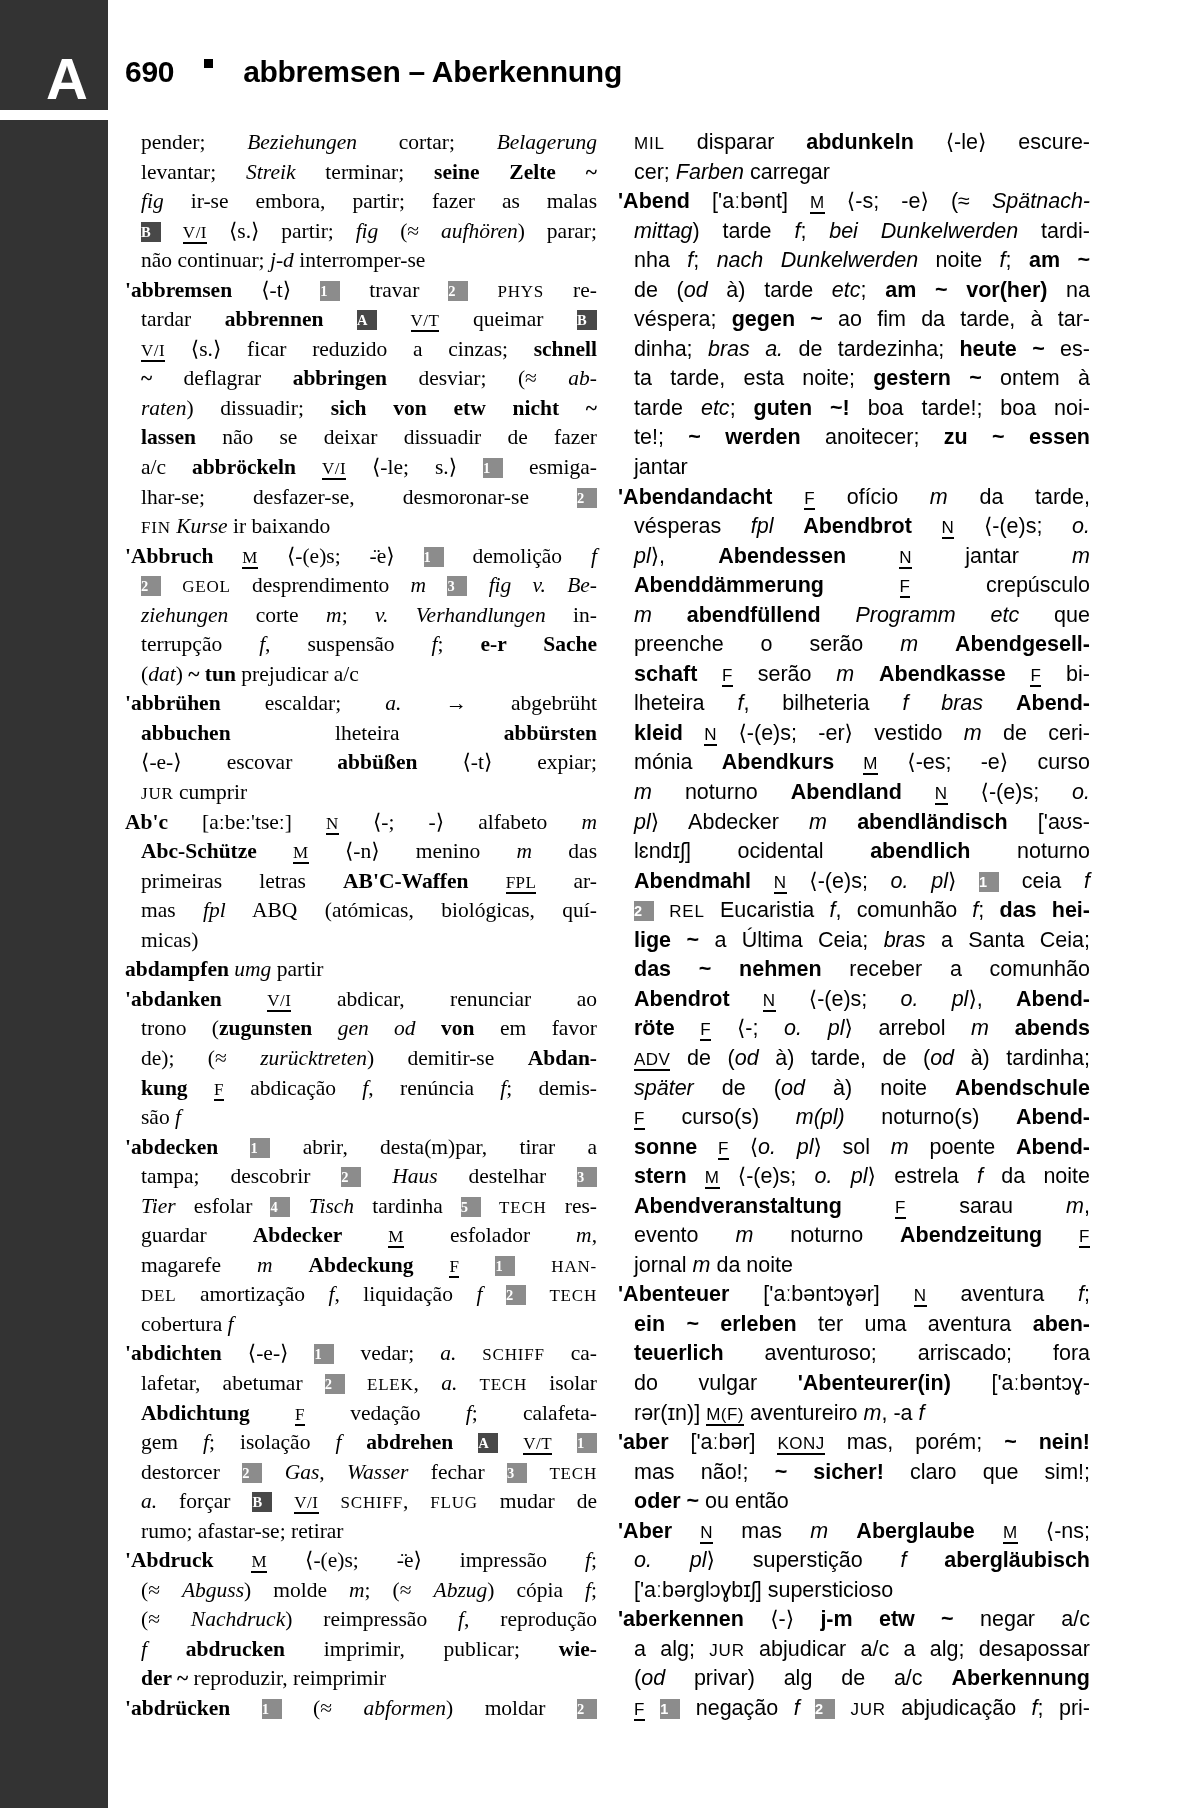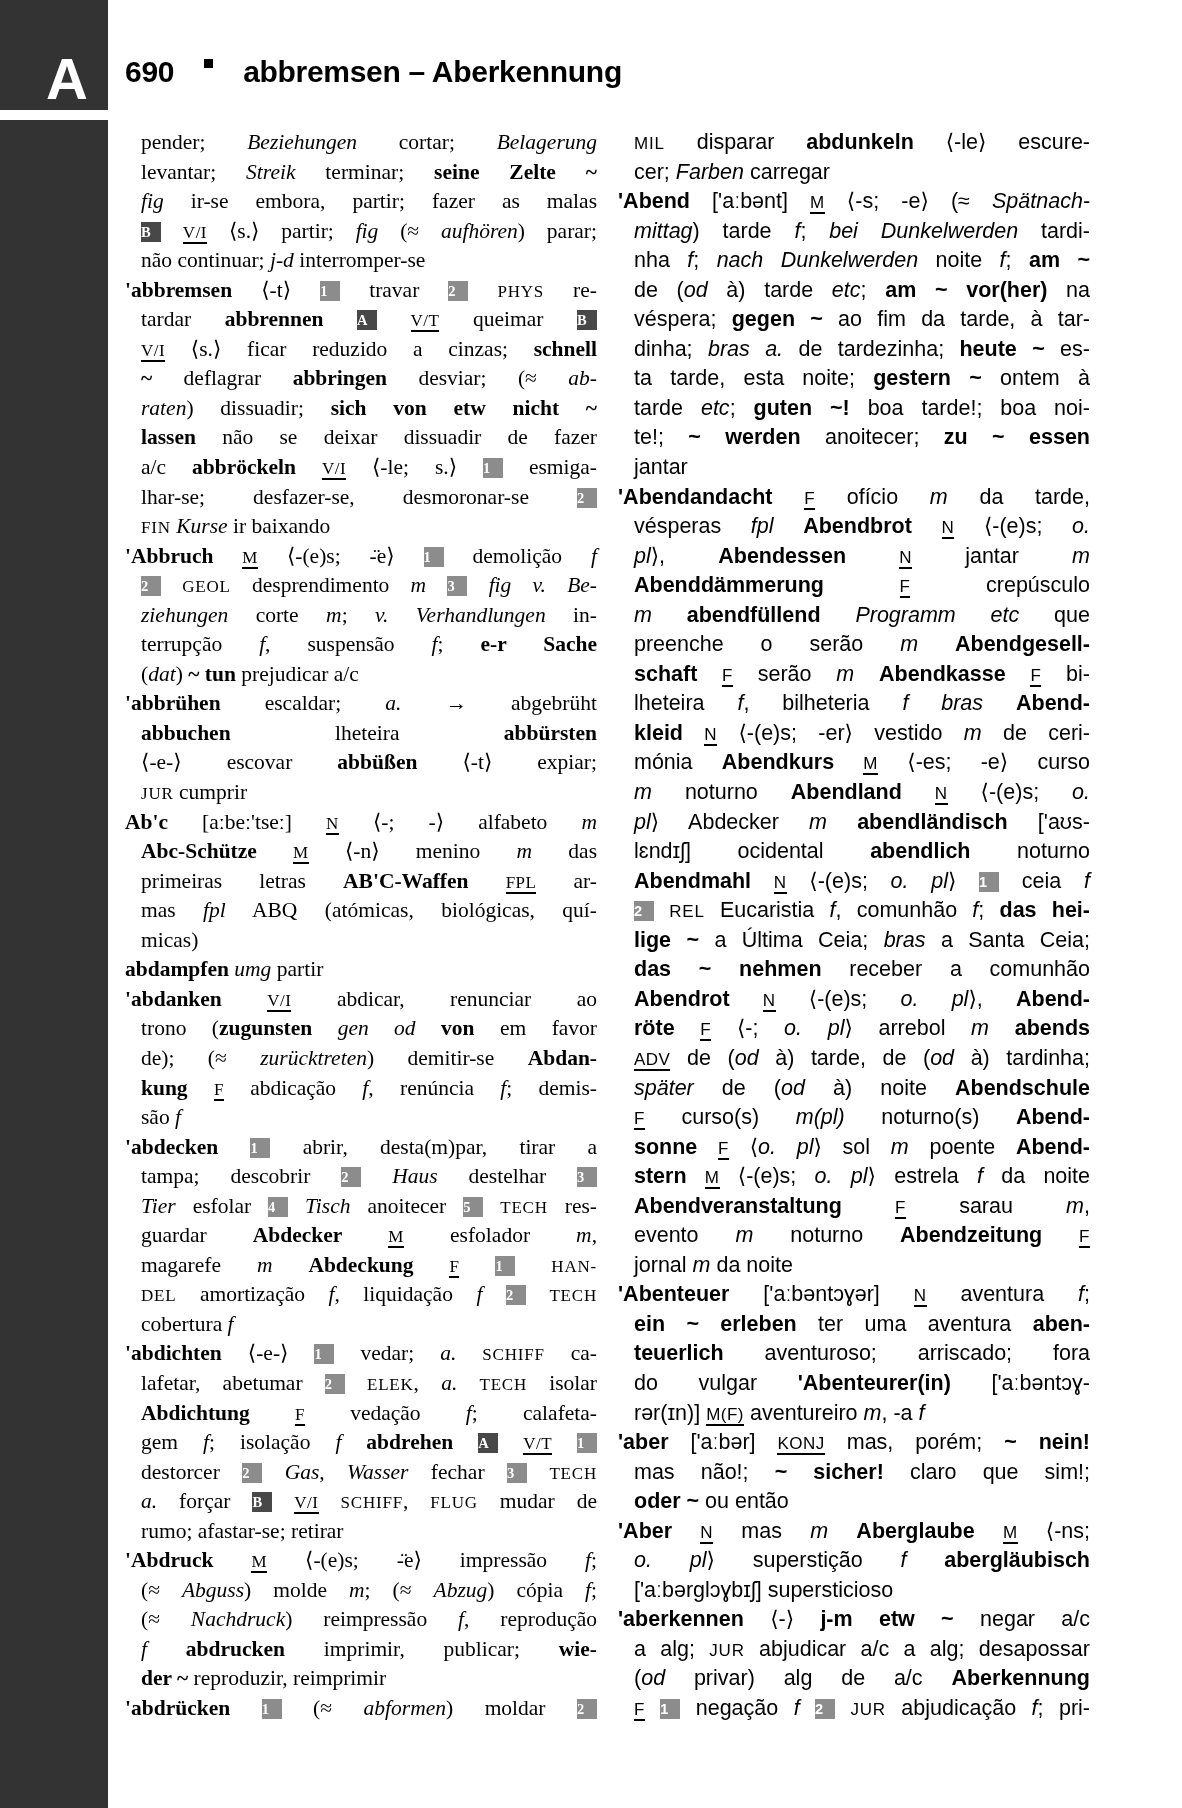--- a/index.html
+++ b/index.html
@@ -114,21 +114,21 @@
     <div class="line"><span>mas </span><span class="si">fpl</span><span> ABQ (atómicas, biológicas, quí-</span></div>
     <div class="line endline"><span>micas)</span></div>
     <div class="line head endline"><span class="sb">abdampfen</span><span> </span><span class="si">umg</span><span> partir</span></div>
     <div class="line head"><span class="sb">'abdanken</span><span> </span><span class="spos">V/I</span><span> abdicar, renunciar ao</span></div>
     <div class="line"><span>trono (</span><span class="sb">zugunsten</span><span> </span><span class="si">gen od</span><span> </span><span class="sb">von</span><span> em favor</span></div>
     <div class="line"><span>de); (≈ </span><span class="si">zurücktreten</span><span>) demitir-se </span><span class="sb">Abdan-</span></div>
     <div class="line"><span class="sb">kung</span><span> </span><span class="spos">F</span><span> abdicação </span><span class="si">f</span><span>, renúncia </span><span class="si">f</span><span>; demis-</span></div>
     <div class="line endline"><span>são </span><span class="si">f</span></div>
     <div class="line head"><span class="sb">'abdecken</span><span> </span><span class="bn">1</span><span> abrir, desta(m)par, tirar a</span></div>
     <div class="line"><span>tampa; descobrir </span><span class="bn">2</span><span> </span><span class="si">Haus</span><span> destelhar </span><span class="bn">3</span></div>
-    <div class="line"><span class="si">Tier</span><span> esfolar </span><span class="bn">4</span><span> </span><span class="si">Tisch</span><span> anoitecer </span><span class="bn">5</span><span> </span><span class="ssc">TECH</span><span> res-</span></div>
+    <div class="line"><span class="si">Tier</span><span> esfolar </span><span class="bn">4</span><span> </span><span class="si">Tisch</span><span> tardinha </span><span class="bn">5</span><span> </span><span class="ssc">TECH</span><span> res-</span></div>
     <div class="line"><span>guardar </span><span class="sb">Abdecker</span><span> </span><span class="spos">M</span><span> esfolador </span><span class="si">m</span><span>,</span></div>
     <div class="line"><span>magarefe </span><span class="si">m</span><span> </span><span class="sb">Abdeckung</span><span> </span><span class="spos">F</span><span> </span><span class="bn">1</span><span> </span><span class="ssc">HAN-</span></div>
     <div class="line"><span class="ssc">DEL</span><span> amortização </span><span class="si">f</span><span>, liquidação </span><span class="si">f</span><span> </span><span class="bn">2</span><span> </span><span class="ssc">TECH</span></div>
     <div class="line endline"><span>cobertura </span><span class="si">f</span></div>
     <div class="line head"><span class="sb">'abdichten</span><span> ⟨-e-⟩ </span><span class="bn">1</span><span> vedar; </span><span class="si">a.</span><span> </span><span class="ssc">SCHIFF</span><span> ca-</span></div>
     <div class="line"><span>lafetar, abetumar </span><span class="bn">2</span><span> </span><span class="ssc">ELEK</span><span>, </span><span class="si">a.</span><span> </span><span class="ssc">TECH</span><span> isolar</span></div>
     <div class="line"><span class="sb">Abdichtung</span><span> </span><span class="spos">F</span><span> vedação </span><span class="si">f</span><span>; calafeta-</span></div>
     <div class="line"><span>gem </span><span class="si">f</span><span>; isolação </span><span class="si">f</span><span> </span><span class="sb">abdrehen</span><span> </span><span class="bl">A</span><span> </span><span class="spos">V/T</span><span> </span><span class="bn">1</span></div>
     <div class="line"><span>destorcer </span><span class="bn">2</span><span> </span><span class="si">Gas, Wasser</span><span> fechar </span><span class="bn">3</span><span> </span><span class="ssc">TECH</span></div>
     <div class="line"><span class="si">a.</span><span> forçar </span><span class="bl">B</span><span> </span><span class="spos">V/I</span><span> </span><span class="ssc">SCHIFF</span><span>, </span><span class="ssc">FLUG</span><span> mudar de</span></div>

